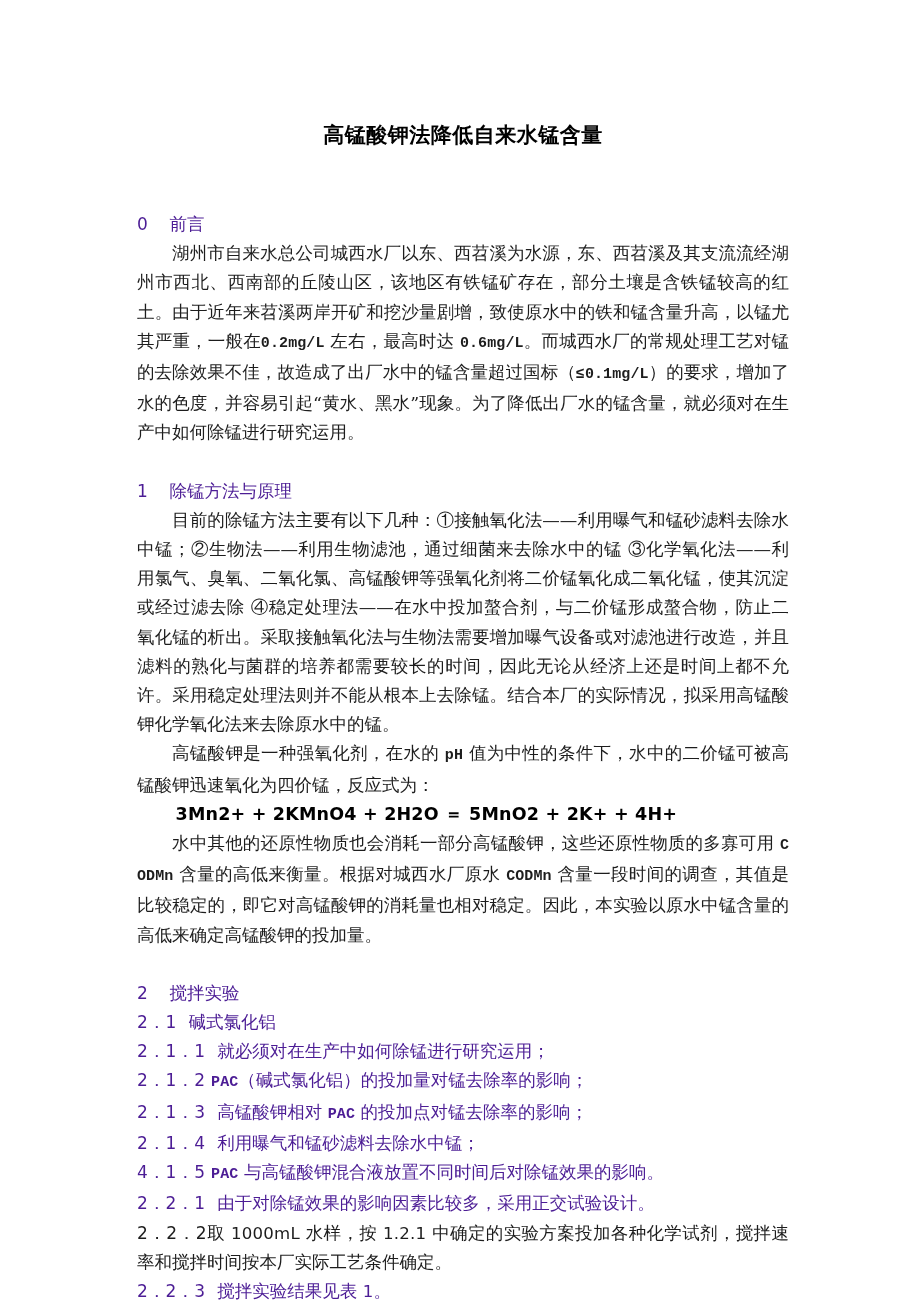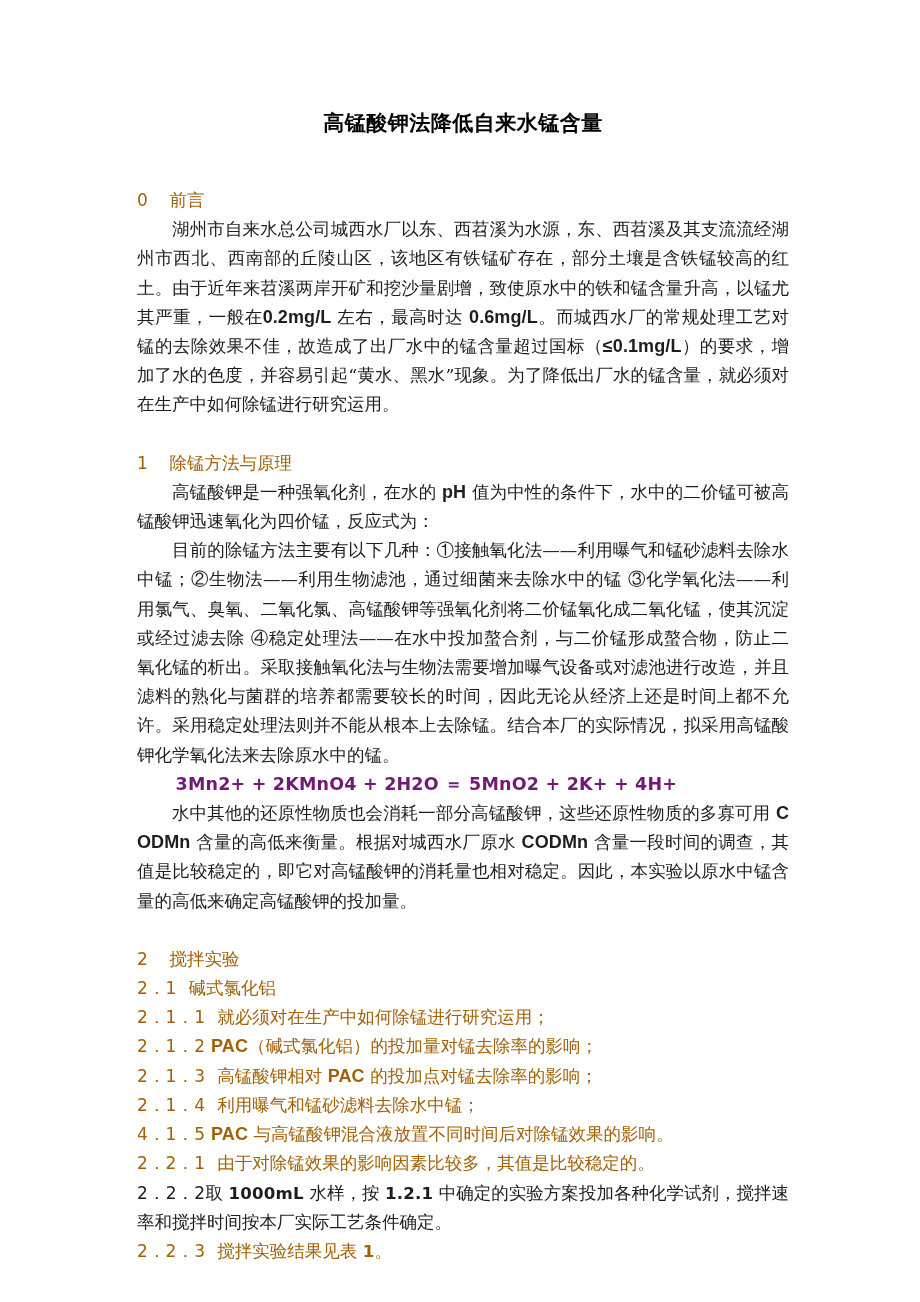--- a/index.html
+++ b/index.html
@@ -35,21 +35,21 @@
   }
 
   
   .doc-title {
     font-family: "DejaVu Sans", "Liberation Sans", sans-serif;
     font-size: 21px;
     font-weight: 700;
     text-align: center;
     letter-spacing: 0.5px;
     color: #000000;
-    margin: 0;
+    margin: 12px;
     padding: 0;
     line-height: 30px;
     height: 30px;
   }
 
   
   .block {
     font-size: 17.5px;
     line-height: 29.2px;
     text-align: justify;
@@ -62,50 +62,49 @@
   .block.indent {
     text-indent: 2em;
   }
 
   .gap-lg { height: 48px; }
   .gap-md { height: 29px; }
 
   .heading {
     font-size: 17.5px;
     line-height: 29.2px;
-    color: #a16207;
+    color: #4c1d95;
     margin: 0;
     white-space: nowrap;
   }
 
   .equation {
     font-family: "DejaVu Sans", "Liberation Sans", sans-serif;
     font-size: 17.5px;
     font-weight: 600;
     line-height: 29.2px;
     letter-spacing: 0.2px;
     padding-left: 2.2em;
-    color: #701a75;
+    color: #000000;
     margin: 0;
     white-space: nowrap;
   }
 
   
   .lat {
-    font-family: Liberation Sans, sans-serif;
+    font-family: Liberation Mono, monospace;
     font-weight: 600;
-    font-size: 18px;
+    font-size: 15px;
     letter-spacing: 0.1px;
   }
 
   .num {
     font-family: "DejaVu Sans", "Liberation Sans", sans-serif;
     font-size: 16.6px;
     letter-spacing: 0.2px;
-    font-weight: bold;
   }
 
   .secnum {
     font-family: "DejaVu Sans", "Liberation Sans", sans-serif;
     font-size: 17px;
     letter-spacing: 0.4px;
   }
 </style>
 </head>
 <body>
@@ -127,25 +126,25 @@
     </p>
 
     <div class="gap-md"></div>
 
     <div class="heading">
       <span class="secnum">1</span>
       <span style="display:inline-block;width:0.9em"></span><span>除锰方法与原理</span>
     </div>
 
     <p class="block indent">
+      目前的除锰方法主要有以下几种：①接触氧化法——利用曝气和锰砂滤料去除水中锰；②生物法——利用生物滤池，通过细菌来去除水中的锰 ③化学氧化法——利用氯气、臭氧、二氧化氯、高锰酸钾等强氧化剂将二价锰氧化成二氧化锰，使其沉淀或经过滤去除 ④稳定处理法——在水中投加螯合剂，与二价锰形成螯合物，防止二氧化锰的析出。采取接触氧化法与生物法需要增加曝气设备或对滤池进行改造，并且滤料的熟化与菌群的培养都需要较长的时间，因此无论从经济上还是时间上都不允许。采用稳定处理法则并不能从根本上去除锰。结合本厂的实际情况，拟采用高锰酸钾化学氧化法来去除原水中的锰。
+    </p>
+
+    <p class="block indent">
       高锰酸钾是一种强氧化剂，在水的 <span class="lat">pH</span> 值为中性的条件下，水中的二价锰可被高锰酸钾迅速氧化为四价锰，反应式为：
-    </p>
-
-    <p class="block indent">
-      目前的除锰方法主要有以下几种：①接触氧化法——利用曝气和锰砂滤料去除水中锰；②生物法——利用生物滤池，通过细菌来去除水中的锰 ③化学氧化法——利用氯气、臭氧、二氧化氯、高锰酸钾等强氧化剂将二价锰氧化成二氧化锰，使其沉淀或经过滤去除 ④稳定处理法——在水中投加螯合剂，与二价锰形成螯合物，防止二氧化锰的析出。采取接触氧化法与生物法需要增加曝气设备或对滤池进行改造，并且滤料的熟化与菌群的培养都需要较长的时间，因此无论从经济上还是时间上都不允许。采用稳定处理法则并不能从根本上去除锰。结合本厂的实际情况，拟采用高锰酸钾化学氧化法来去除原水中的锰。
     </p>
 
     <p class="equation">3Mn2+ + 2KMnO4 + 2H2O ＝ 5MnO2 + 2K+ + 4H+</p>
 
     <p class="block indent">
       水中其他的还原性物质也会消耗一部分高锰酸钾，这些还原性物质的多寡可用 <span class="lat">CODMn</span> 含量的高低来衡量。根据对城西水厂原水 <span class="lat">CODMn</span> 含量一段时间的调查，其值是比较稳定的，即它对高锰酸钾的消耗量也相对稳定。因此，本实验以原水中锰含量的高低来确定高锰酸钾的投加量。
     </p>
 
     <div class="gap-md"></div>
 
@@ -180,21 +179,21 @@
     </div>
 
     <div class="heading">
       <span class="secnum">4．1．5</span>
       <span><span class="lat">PAC</span> 与高锰酸钾混合液放置不同时间后对除锰效果的影响。</span>
     </div>
 
 
     <div class="heading">
       <span class="secnum">2．2．1</span>
-      <span style="display:inline-block;width:0.35em"></span><span>由于对除锰效果的影响因素比较多，其值是比较稳定的。</span>
+      <span style="display:inline-block;width:0.35em"></span><span>由于对除锰效果的影响因素比较多，采用正交试验设计。</span>
     </div>
 
     <div class="block">
       <span class="secnum">2．2．2</span><span>取 <span class="num">1000mL</span> 水样，按 <span class="num">1.2.1</span> 中确定的实验方案投加各种化学试剂，搅拌速率和搅拌时间按本厂实际工艺条件确定。</span>
     </div>
 
     <div class="heading">
       <span class="secnum">2．2．3</span>
       <span style="display:inline-block;width:0.35em"></span><span>搅拌实验结果见表 <span class="num">1</span>。</span>
     </div>

